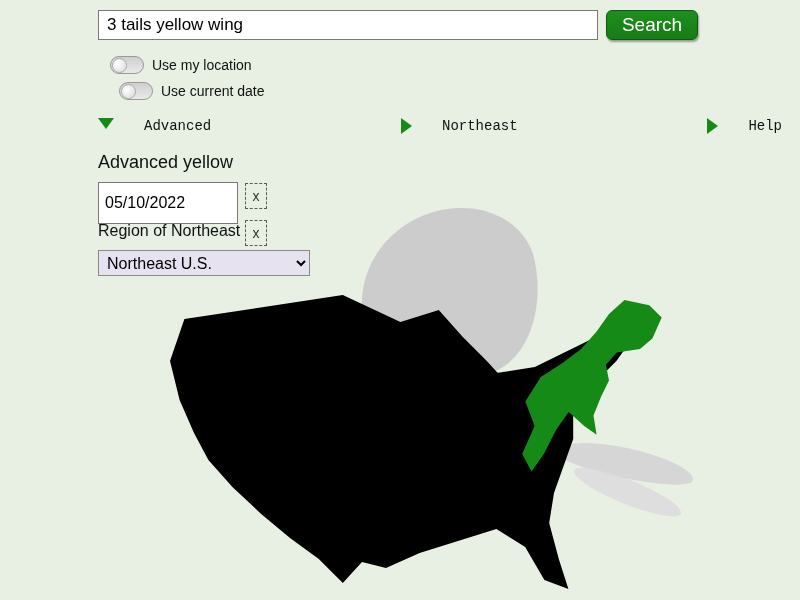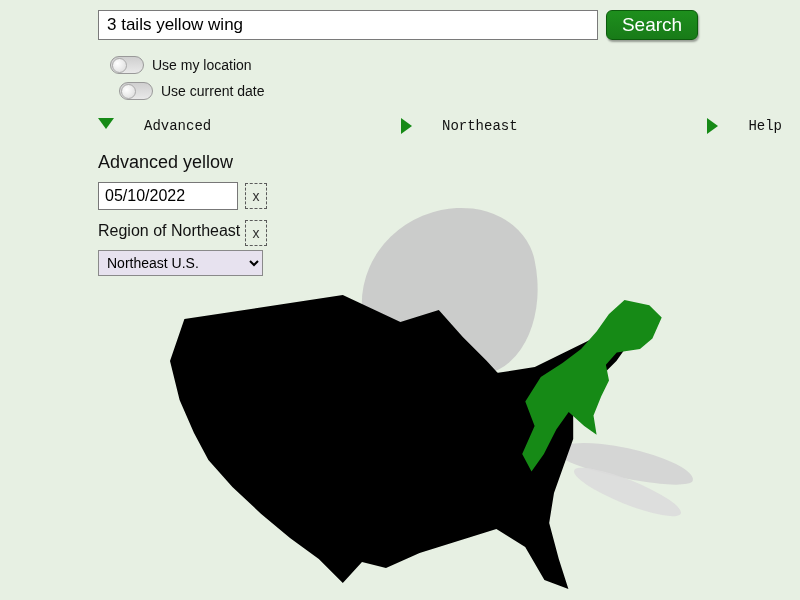--- a/index.html
+++ b/index.html
@@ -79,39 +79,39 @@
   .chev.right {
     border-top: 8px solid transparent;
     border-bottom: 8px solid transparent;
     border-left: 11px solid #168a16;
   }
 
   
   .adv-title { position: absolute; left: 98px; top: 152px; font-size: 18px; }
   .date-input {
     position: absolute; left: 98px; top: 182px;
-    width: 140px; height: 28px;
+    width: 140px; height: 42px;
     border: 1px solid #777; background: #fff;
     font-size: 16px; padding: 2px 6px;
   }
   .xbox {
     position: absolute; width: 22px; height: 26px; top: 183px;
     border: 1px dashed #5a5a5a;
     font-size: 14px; text-align: center; line-height: 24px;
     cursor: pointer; color: #333;
   }
   .xbox.one { left: 245px; }
   .region-label { position: absolute; left: 98px; top: 222px; font-size: 16px; }
   .xbox.two { left: 245px; top: 220px; }
   .region-select {
     position: absolute; left: 98px; top: 250px;
-    width: 165px; height: 26px;
+    width: 212px; height: 26px;
     background: #e7e2ef;
     border: 1px solid #8a8a8a;
-    font-size: 14px; padding: 2px 4px;
+    font-size: 16px; padding: 2px 4px;
   }
 
   
   .wing1 {
     position: absolute; left: 360px; top: 210px;
     width: 180px; height: 170px;
     background: #c8c8c8;
     border-radius: 55% 45% 40% 60% / 55% 40% 60% 45%;
     transform: rotate(-12deg);
     opacity: 0.9;

